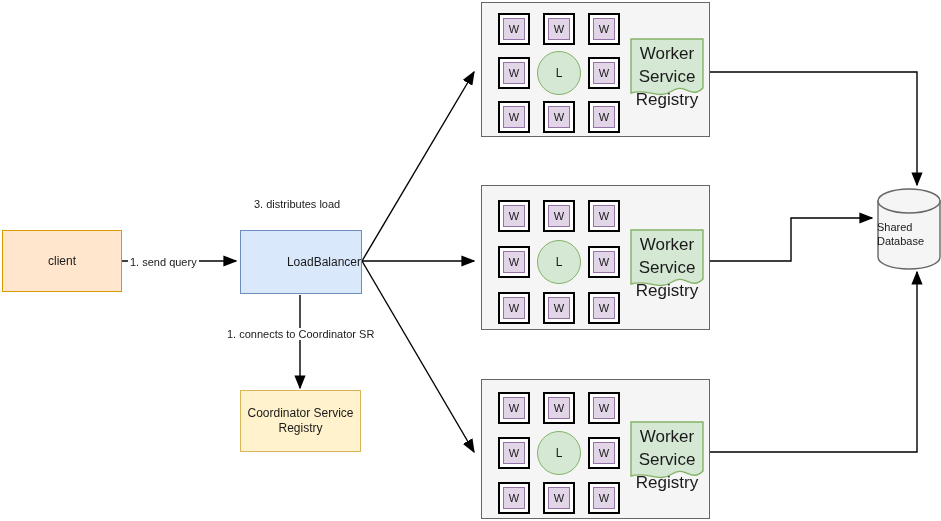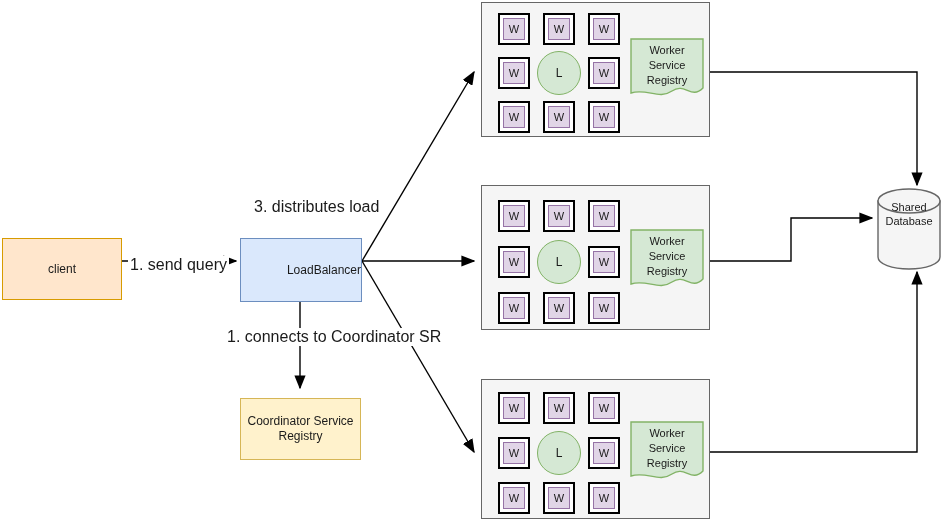--- a/index.html
+++ b/index.html
@@ -30,21 +30,20 @@
     align-items: center;
     justify-content: center;
     text-align: center;
     font-size: 12px;
     color: #1a1a1a;
     line-height: 1.25;
   }
   .rect-node {
     border-width: 1px;
     border-style: solid;
-    margin-top: 8px;
   }
   .client-node {
     background: #ffe6cc;
     border-color: #d79b00;
   }
   .lb-node {
     background: #dae8fc;
     border-color: #6c8ebf;
     justify-content: flex-end;
   }
@@ -104,50 +103,49 @@
     position: absolute;
     left: 0; top: 0;
     width: 74px;
     height: 62px;
   }
   .registry-label {
     position: absolute;
     left: 0; top: 5px;
     width: 74px;
     text-align: center;
-    font-size: 11px;
+    font-size: 17px;
     color: #1a1a1a;
     line-height: 1.35;
     white-space: pre-line;
   }
   .db {
     position: absolute;
     width: 64px;
     height: 82px;
   }
   .db svg {
     position: absolute;
     left: 0; top: 0;
     width: 64px;
     height: 82px;
   }
   .db-label {
     position: absolute;
     left: 0;
-    top: 12px;
+    top: 32px;
     width: 64px;
-    text-align: center;
     font-size: 11px;
     color: #1a1a1a;
     line-height: 1.3;
     white-space: pre-line;
   }
   .edge-label {
     position: absolute;
-    font-size: 16px;
+    font-size: 11px;
     color: #1a1a1a;
     background: #ffffff;
     padding: 0 2px;
     white-space: nowrap;
   }
 </style>
 </head>
 <body>
 
 <div id="diagram-root">

